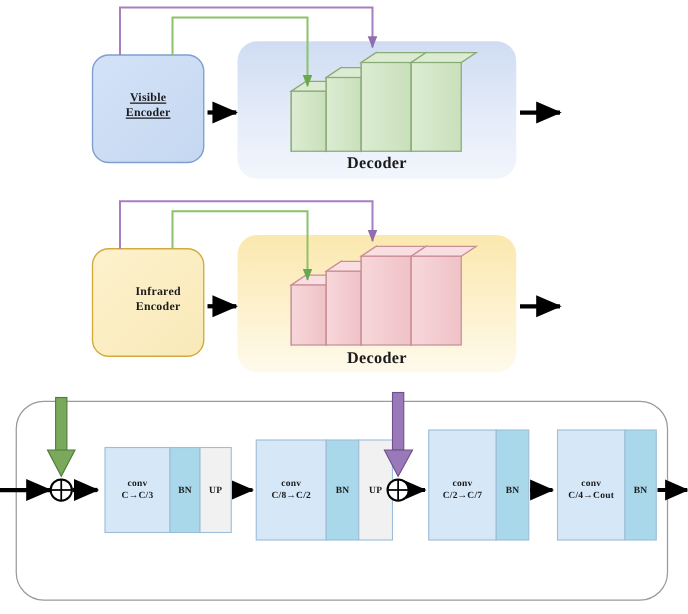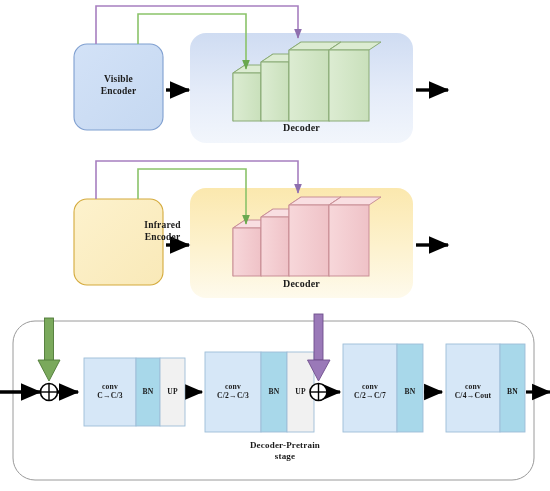--- a/index.html
+++ b/index.html
@@ -3,21 +3,21 @@
 <meta charset="utf-8">
 <style>
   html,body{margin:0;padding:0;background:#ffffff;}
   body{width:550px;height:491px;position:relative;overflow:hidden;
        font-family:"Liberation Serif", serif;}
   .stage{position:absolute;left:0;top:0;width:550px;height:491px;}
   svg{position:absolute;left:0;top:0;width:550px;height:491px;overflow:visible;}
   .lbl{position:absolute;font-weight:bold;color:#1a1a1a;text-align:center;
        line-height:1.25;letter-spacing:.2px;}
   .enc-lbl{font-size:9.5px;}
-  .dec-lbl{font-size:10px;}
+  .dec-lbl{font-size:13px;}
   .blk-lbl{font-size:7.6px;}
   .stage-lbl{font-size:9px;}
 </style>
 </head>
 <body>
 
 <div class="stage">
 
 <svg viewBox="0 0 550 491">
   <defs>
@@ -169,58 +169,54 @@
     <line x1="424" y1="392" x2="442" y2="392" stroke="#000" stroke-width="3.2" marker-end="url(#mBlack)"></line>
 
     <g>
       <rect x="446" y="344" width="54" height="88" fill="#d6e7f7" stroke="#9dbdd8" stroke-width="0.9"></rect>
       <rect x="500" y="344" width="25" height="88" fill="#a8d8ea" stroke="#9dbdd8" stroke-width="0.9"></rect>
     </g>
     <line x1="526" y1="392" x2="550" y2="392" stroke="#000" stroke-width="3.2" marker-end="url(#mBlack)"></line>
   </g>
 </svg>
 
-<div class="lbl enc-lbl" style="left:74px;top:74px;width:89px;">
+<div class="lbl enc-lbl" style="left:74px;top:74px;width:89px;text-decoration:underline;">
   <span>Visible</span><br>
   <span>Encoder</span>
 </div>
 
 <div class="lbl dec-lbl" style="left:190px;top:122px;width:223px;">Decoder</div>
 
-<div class="lbl enc-lbl" style="left:74px;top:220px;width:105px;padding-left:36px;">
+<div class="lbl enc-lbl" style="left:74px;top:229px;width:105px;">
   <span>Infrared</span><br>
   <span>Encoder</span>
 </div>
 
 <div class="lbl dec-lbl" style="left:190px;top:278px;width:223px;">Decoder</div>
 
 <div class="lbl blk-lbl" style="left:84px;top:382px;width:52px;">
   <span>conv</span><br>
   <span>C→C/3</span>
 </div>
 <div class="lbl blk-lbl" style="left:136px;top:387px;width:24px;">BN</div>
 <div class="lbl blk-lbl" style="left:160px;top:387px;width:25px;">UP</div>
 
 <div class="lbl blk-lbl" style="left:205px;top:382px;width:56px;">
   <span>conv</span><br>
-  <span>C/2→C/3</span>
+  <span>C/8→C/2</span>
 </div>
 <div class="lbl blk-lbl" style="left:261px;top:387px;width:26px;">BN</div>
 <div class="lbl blk-lbl" style="left:287px;top:387px;width:27px;">UP</div>
 
 <div class="lbl blk-lbl" style="left:343px;top:382px;width:54px;">
   <span>conv</span><br>
   <span>C/2→C/7</span>
 </div>
 <div class="lbl blk-lbl" style="left:397px;top:387px;width:26px;">BN</div>
 
 <div class="lbl blk-lbl" style="left:446px;top:382px;width:54px;">
   <span>conv</span><br>
   <span>C/4→Cout</span>
 </div>
 <div class="lbl blk-lbl" style="left:500px;top:387px;width:25px;">BN</div>
 
-<div class="lbl stage-lbl" style="left:225px;top:440px;width:120px;">
-  <span>Decoder-Pretrain</span><br>
-  <span>stage</span>
-</div>
 
 </div>
 
 </body></html>

